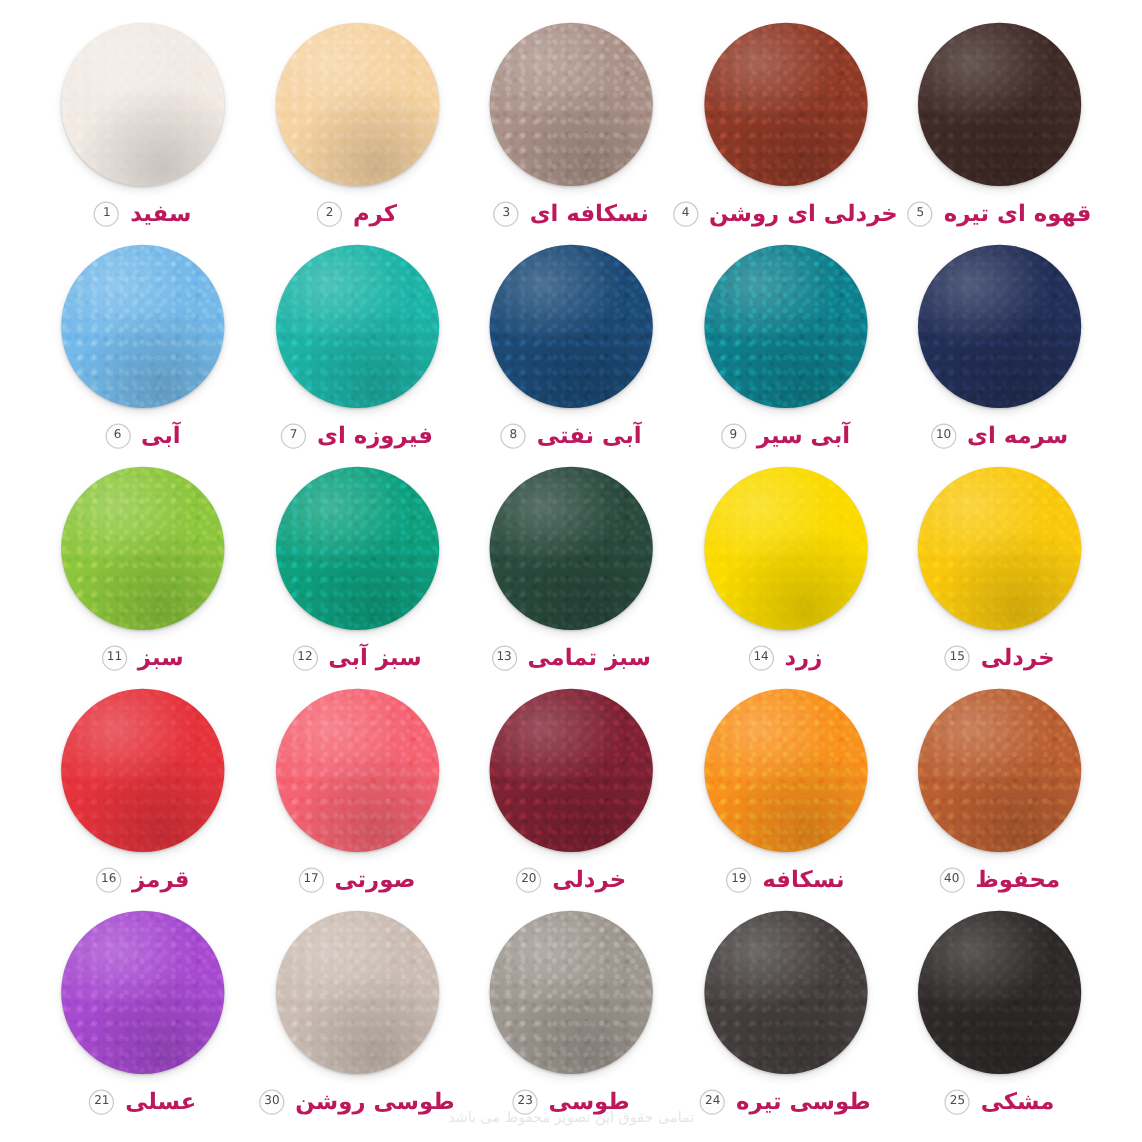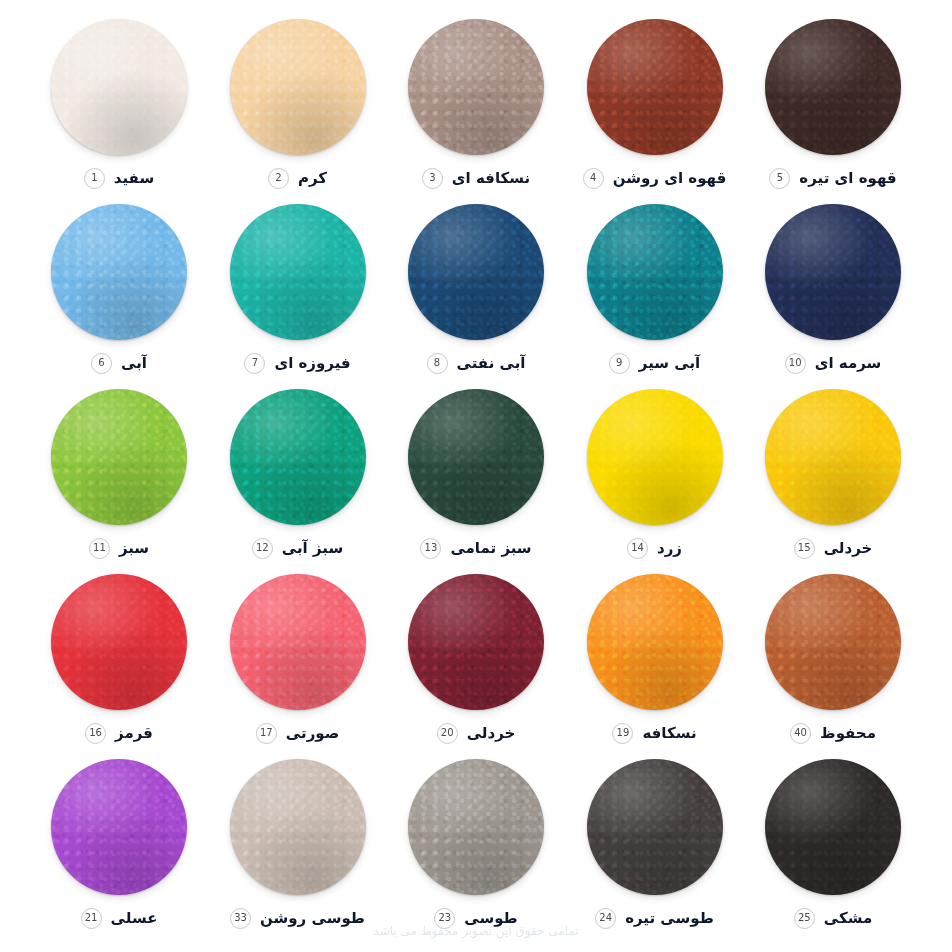--- a/index.html
+++ b/index.html
@@ -99,23 +99,23 @@
     height: 26px;
     display: flex;
     flex-direction: row;
     align-items: center;
     justify-content: center;
     gap: 9px;
     direction: rtl;
   }
 
   .caption-label {
-    font-size: 15px;
+    font-size: 19px;
     font-weight: bold;
-    color: #0f172a;
+    color: #be185d;
     white-space: nowrap;
     line-height: 1;
     letter-spacing: 0px;
   }
 
   .badge {
     width: 21px;
     height: 21px;
     min-width: 21px;
     border-radius: 50%;
@@ -174,21 +174,21 @@
         <div class="caption">
           <span class="caption-label">نسکافه ای</span>
           <span class="badge">3</span>
         </div>
       </div>
       <div class="swatch-cell">
         <div class="disc-wrap">
           <div class="disc" style="background-color: rgb(142, 58, 40);"></div>
         </div>
         <div class="caption">
-          <span class="caption-label">قهوه ای روشن</span>
+          <span class="caption-label">خردلی ای روشن</span>
           <span class="badge">4</span>
         </div>
       </div>
       <div class="swatch-cell">
         <div class="disc-wrap">
           <div class="disc" style="background-color: rgb(63, 43, 40);"></div>
         </div>
         <div class="caption">
           <span class="caption-label">قهوه ای تیره</span>
           <span class="badge">5</span>
@@ -345,21 +345,21 @@
           <span class="caption-label">عسلی</span>
           <span class="badge">21</span>
         </div>
       </div>
       <div class="swatch-cell">
         <div class="disc-wrap">
           <div class="disc" style="background-color: rgb(203, 189, 179);"></div>
         </div>
         <div class="caption">
           <span class="caption-label">طوسی روشن</span>
-          <span class="badge">33</span>
+          <span class="badge">30</span>
         </div>
       </div>
       <div class="swatch-cell">
         <div class="disc-wrap">
           <div class="disc" style="background-color: rgb(158, 151, 144);"></div>
         </div>
         <div class="caption">
           <span class="caption-label">طوسی</span>
           <span class="badge">23</span>
         </div>

